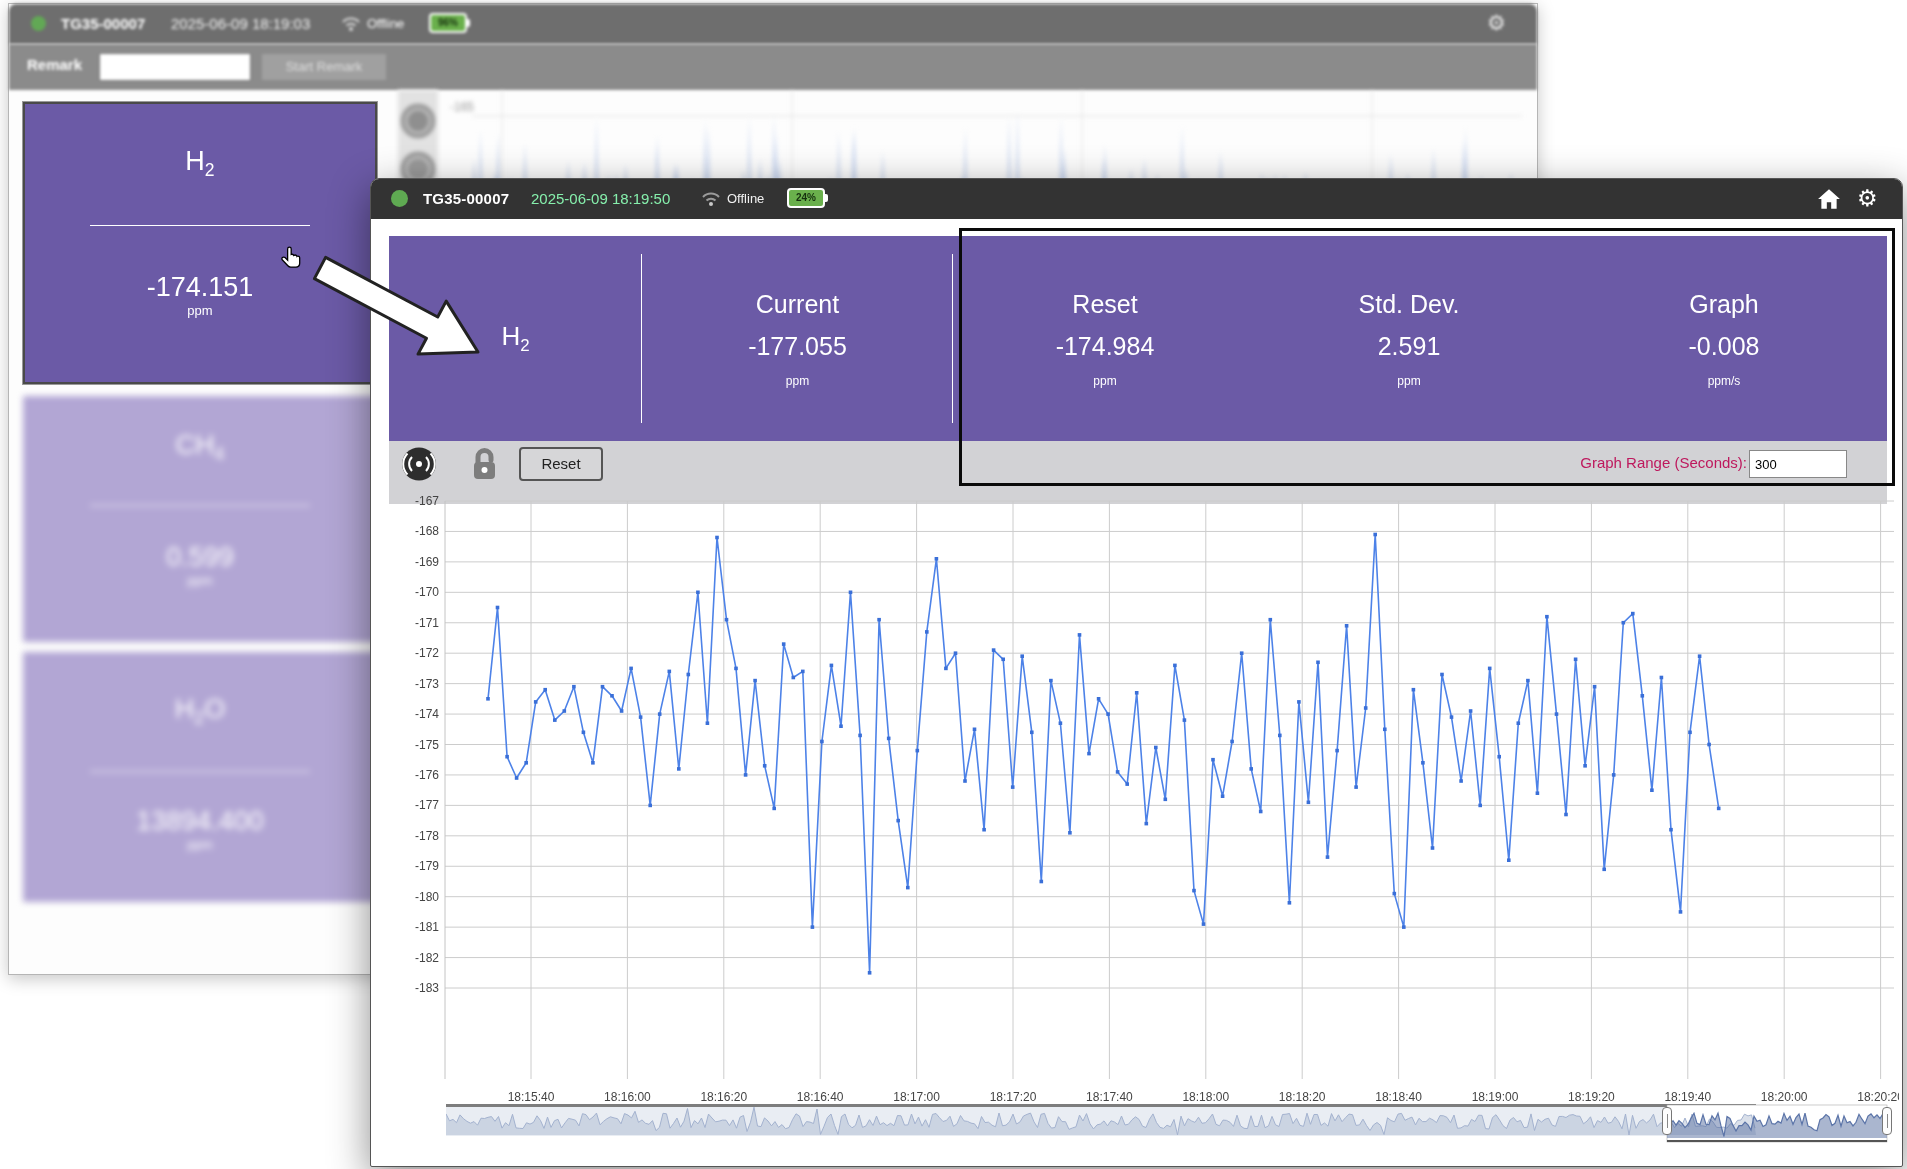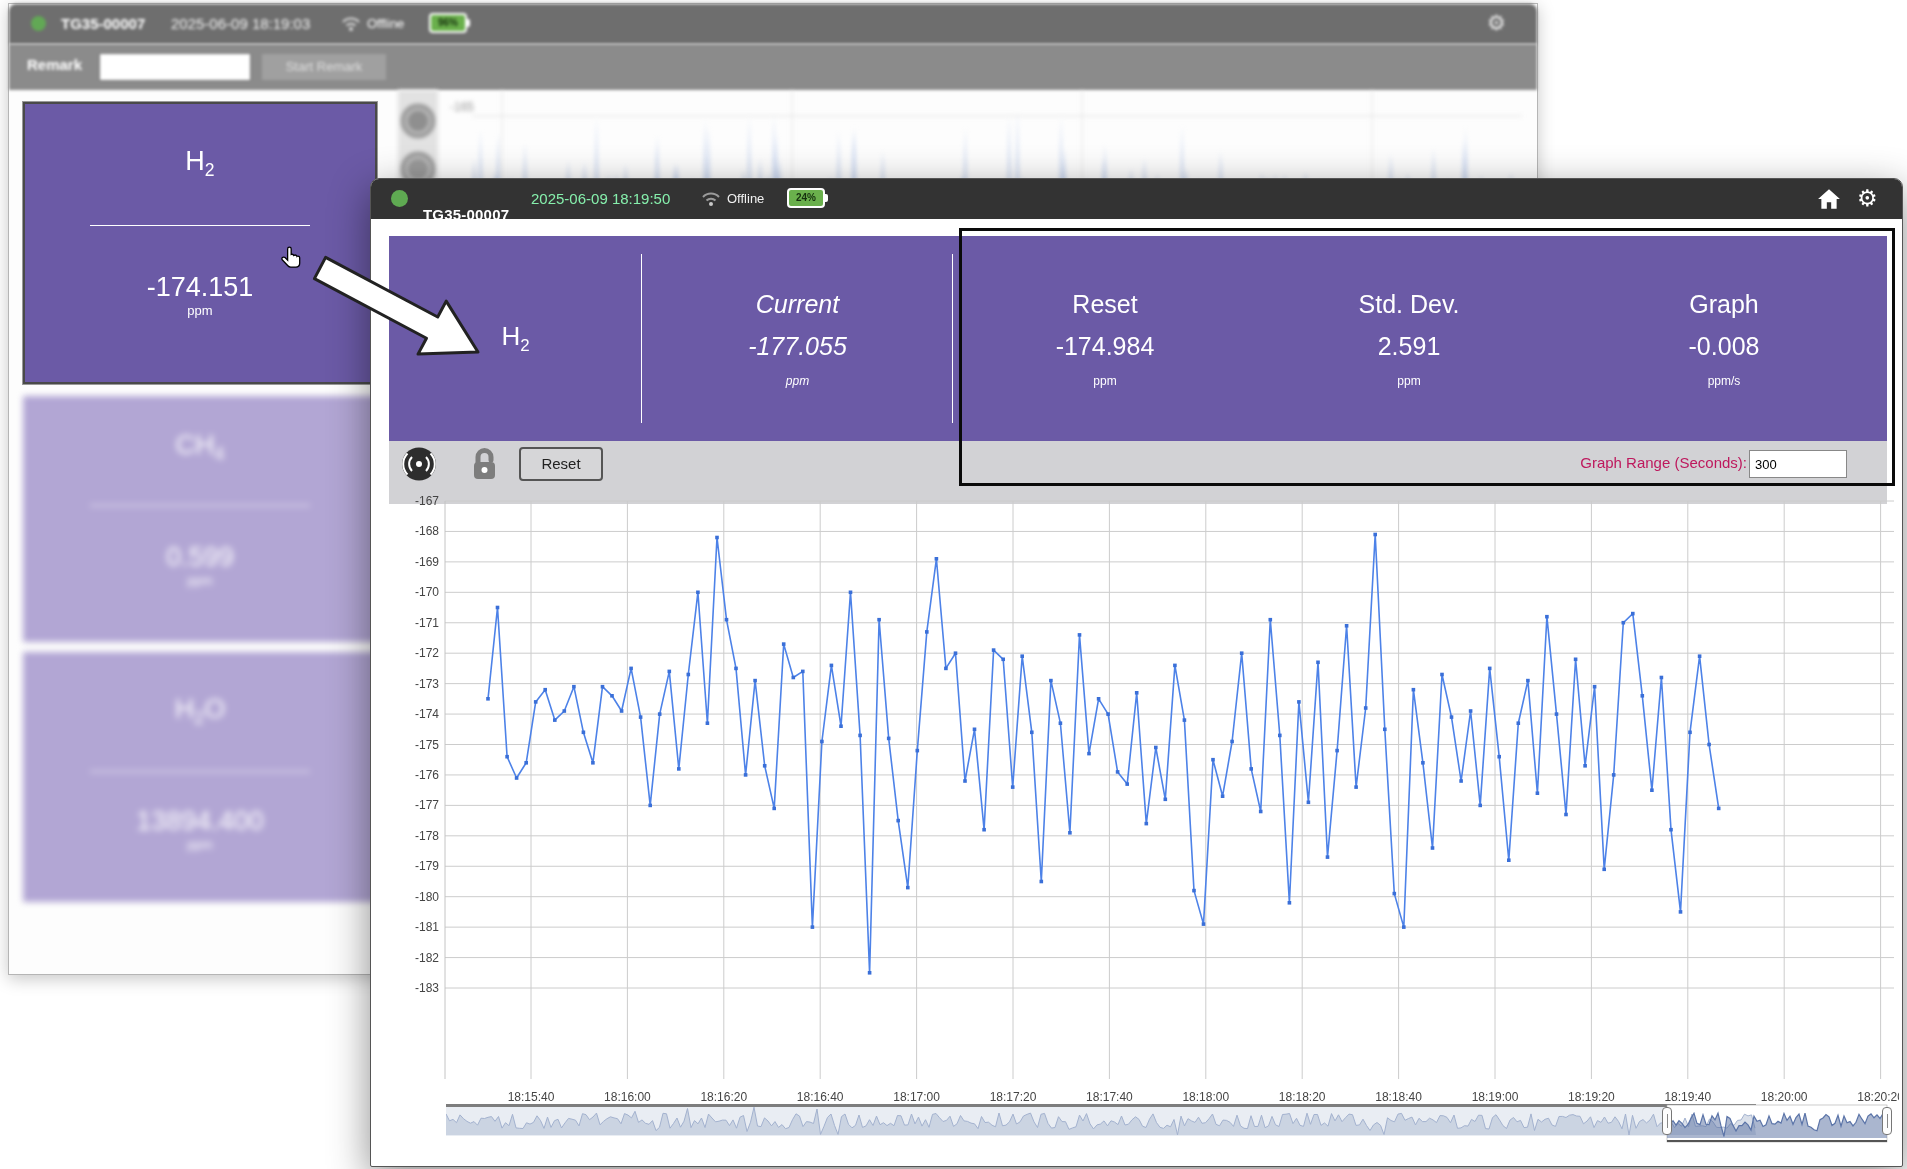--- a/index.html
+++ b/index.html
@@ -53,37 +53,37 @@
   .tile-h2o{top:648px;height:250px;}
   .tile-h2o .formula{margin-top:42px;}
   .tile-h2o hr{margin-top:42px;}
   .tile-h2o .val{margin-top:34px;}
 
   
   .fg-window{position:absolute;left:370px;top:178px;width:1533px;height:989px;background:#fff;
              border:1px solid #555;border-radius:9px 9px 2px 2px;box-shadow:0 12px 40px rgba(0,0,0,.45);z-index:10;}
   .fg-titlebar{position:absolute;left:0;top:0;width:100%;height:40px;background:#333;border-radius:8px 8px 0 0;color:#fff;}
   .fg-dot{position:absolute;left:20px;top:11px;width:17px;height:17px;border-radius:50%;background:#5faa52;}
-  .fg-title{position:absolute;left:52px;top:27px;font-size:15px;font-weight:bold;letter-spacing:.2px;}
+  .fg-title{position:absolute;left:52px;top:11px;font-size:15px;font-weight:bold;letter-spacing:.2px;}
   .fg-time{position:absolute;left:160px;top:11px;font-size:15px;color:#86efac;}
   .fg-wifi{position:absolute;left:328px;top:8px;}
   .fg-offline{position:absolute;left:356px;top:12px;font-size:13px;color:#f0f0f0;}
   .fg-batt{position:absolute;left:416px;top:9px;width:38px;height:20px;border:2px solid #fff;border-radius:4px;
            background:#6ab04c;font-size:10px;color:#16300f;text-align:center;line-height:16px;font-weight:bold;}
   .fg-batt:after{content:"";position:absolute;right:-5px;top:4px;width:3px;height:8px;background:#fff;border-radius:0 2px 2px 0;}
   .fg-home{position:absolute;left:1446px;top:8px;width:24px;height:24px;}
   .fg-gear{position:absolute;left:1486px;top:6px;font-size:23px;color:#fff;}
 
   .stats-panel{position:absolute;left:18px;top:57px;width:1498px;height:205px;display:flex;color:#fff;}
   .stat-sec{position:relative;display:flex;flex-direction:column;justify-content:center;align-items:center;text-align:center;}
   .stat-sec .slabel{font-size:25px;}
   .stat-sec .sval{font-size:25px;margin-top:13px;text-align:center;}
   .stat-sec .sunit{font-size:12px;margin-top:13px;}
   .sec-gas{width:253px;font-size:26px;}
-  .sec-current{width:311px;font-style:italic;}
+  .sec-current{width:311px;}
   .sec-mean{width:304px;}
   .sec-std{width:304px;}
   .sec-slope{width:326px;}
   .vdiv{position:absolute;right:0;top:18px;bottom:18px;width:1px;background:#fff;}
 
   .toolbar{position:absolute;left:18px;top:262px;width:1498px;height:63px;background:#d2d2d5;}
   .tb-broadcast{position:absolute;left:12px;top:6px;width:36px;height:34px;}
   .tb-lock{position:absolute;left:80px;top:6px;width:30px;height:34px;}
   .tb-reset{position:absolute;left:130px;top:6px;width:84px;height:34px;background:#d6d6d8;border:2px solid #555;
             border-radius:4px;font-size:15px;color:#222;text-align:center;line-height:30px;}

